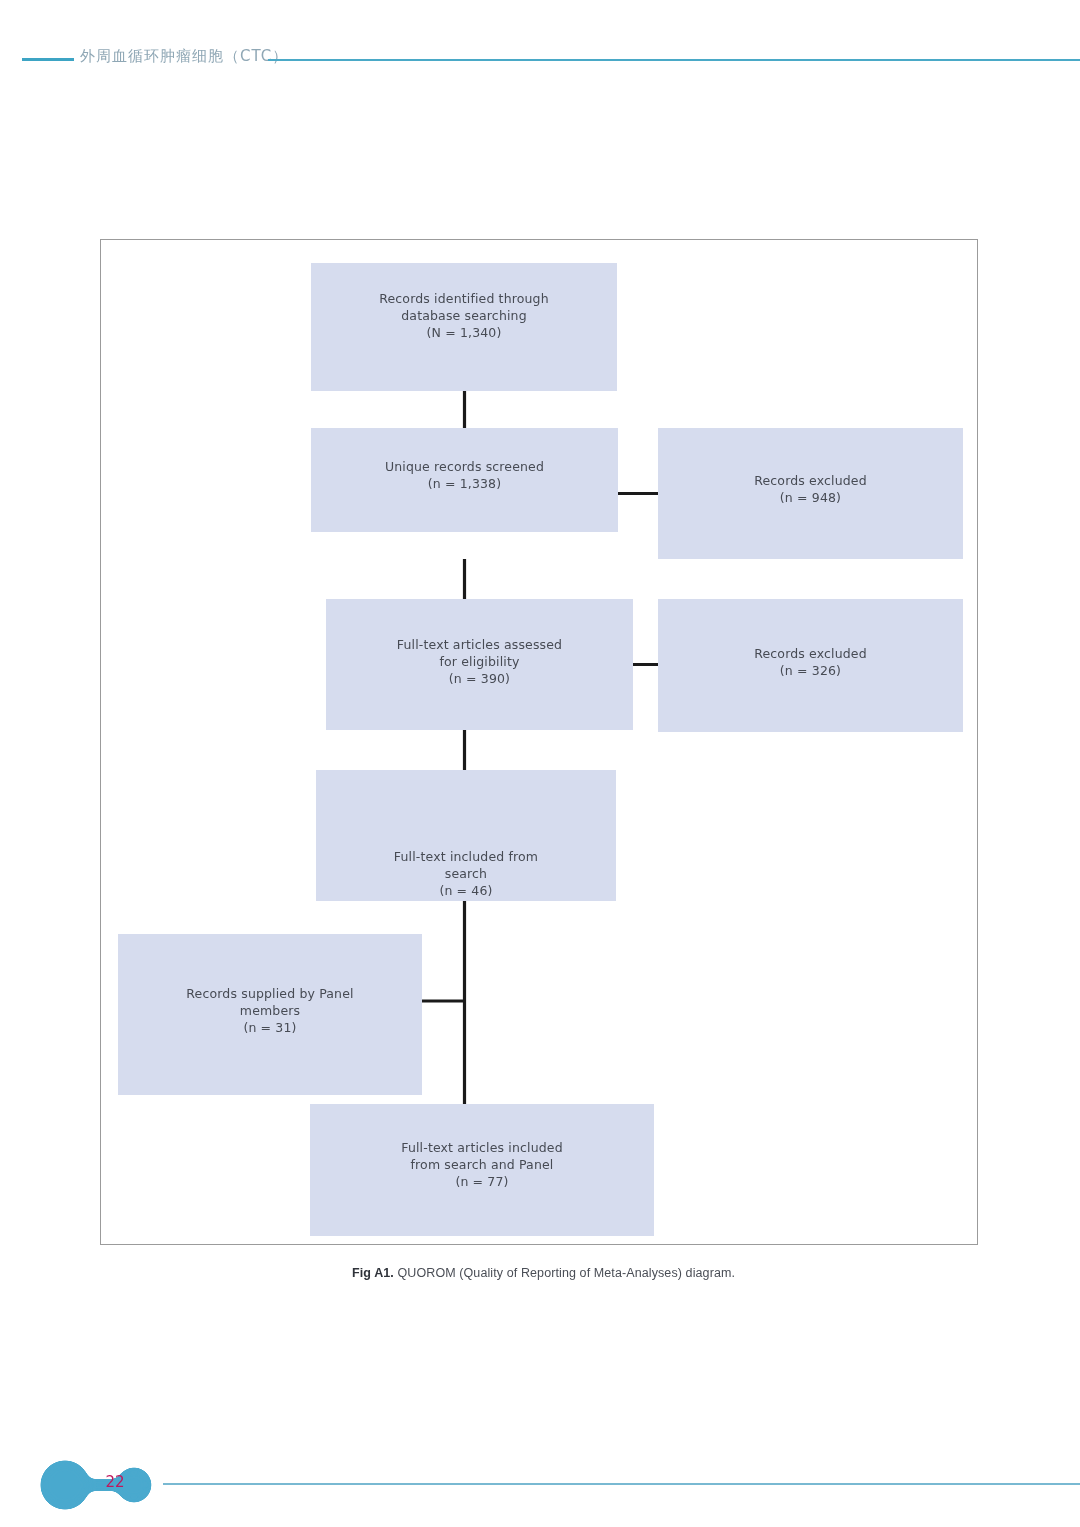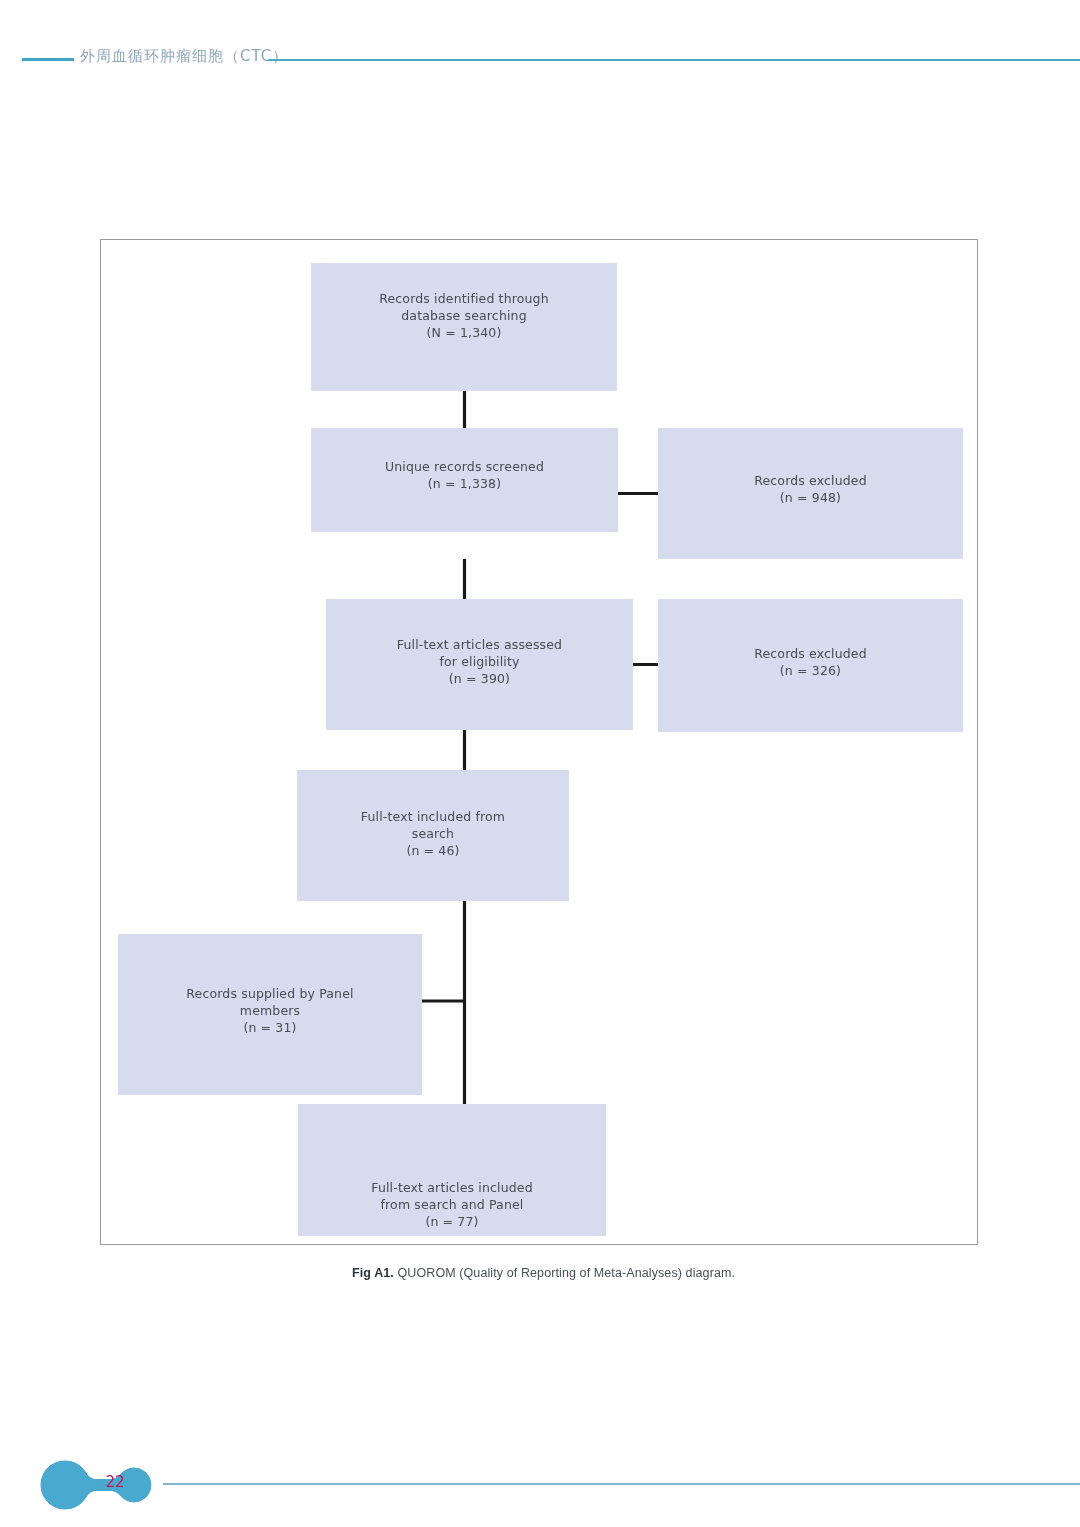--- a/index.html
+++ b/index.html
@@ -91,23 +91,23 @@
     white-space: pre-line;
     letter-spacing: 0.15px;
   }
 
   
   #node-identified   { left: 311px; top: 256px; width: 306px; height: 128px; margin-top: 7px; }
   #node-screened     { left: 311px; top: 428px; width: 307px; height: 104px; }
   #node-excluded-1   { left: 658px; top: 428px; width: 305px; height: 131px; }
   #node-eligibility  { left: 326px; top: 599px; width: 307px; height: 131px; }
   #node-excluded-2   { left: 658px; top: 599px; width: 305px; height: 133px; }
-  #node-included     { left: 297px; top: 770px; width: 272px; height: 131px; }
+  #node-included     { left: 316px; top: 770px; width: 300px; height: 131px; align-items: flex-end; }
   #node-panel        { left: 118px; top: 934px; width: 304px; height: 161px; }
-  #node-final        { left: 298px; top: 1104px; width: 308px; height: 132px; align-items: flex-end; }
+  #node-final        { left: 310px; top: 1104px; width: 344px; height: 132px; }
 
   
   #node-identified .node-text { transform: translateY(-12px); }
   #node-screened   .node-text { transform: translateY(-5px); }
   #node-excluded-1 .node-text { transform: translateY(-5px); }
   #node-eligibility .node-text { transform: translateY(-3px); }
   #node-excluded-2 .node-text { transform: translateY(-4px); }
   #node-included   .node-text { transform: translateY(-2px); }
   #node-panel      .node-text { transform: translateY(-4px); }
   #node-final      .node-text { transform: translateY(-6px); }

